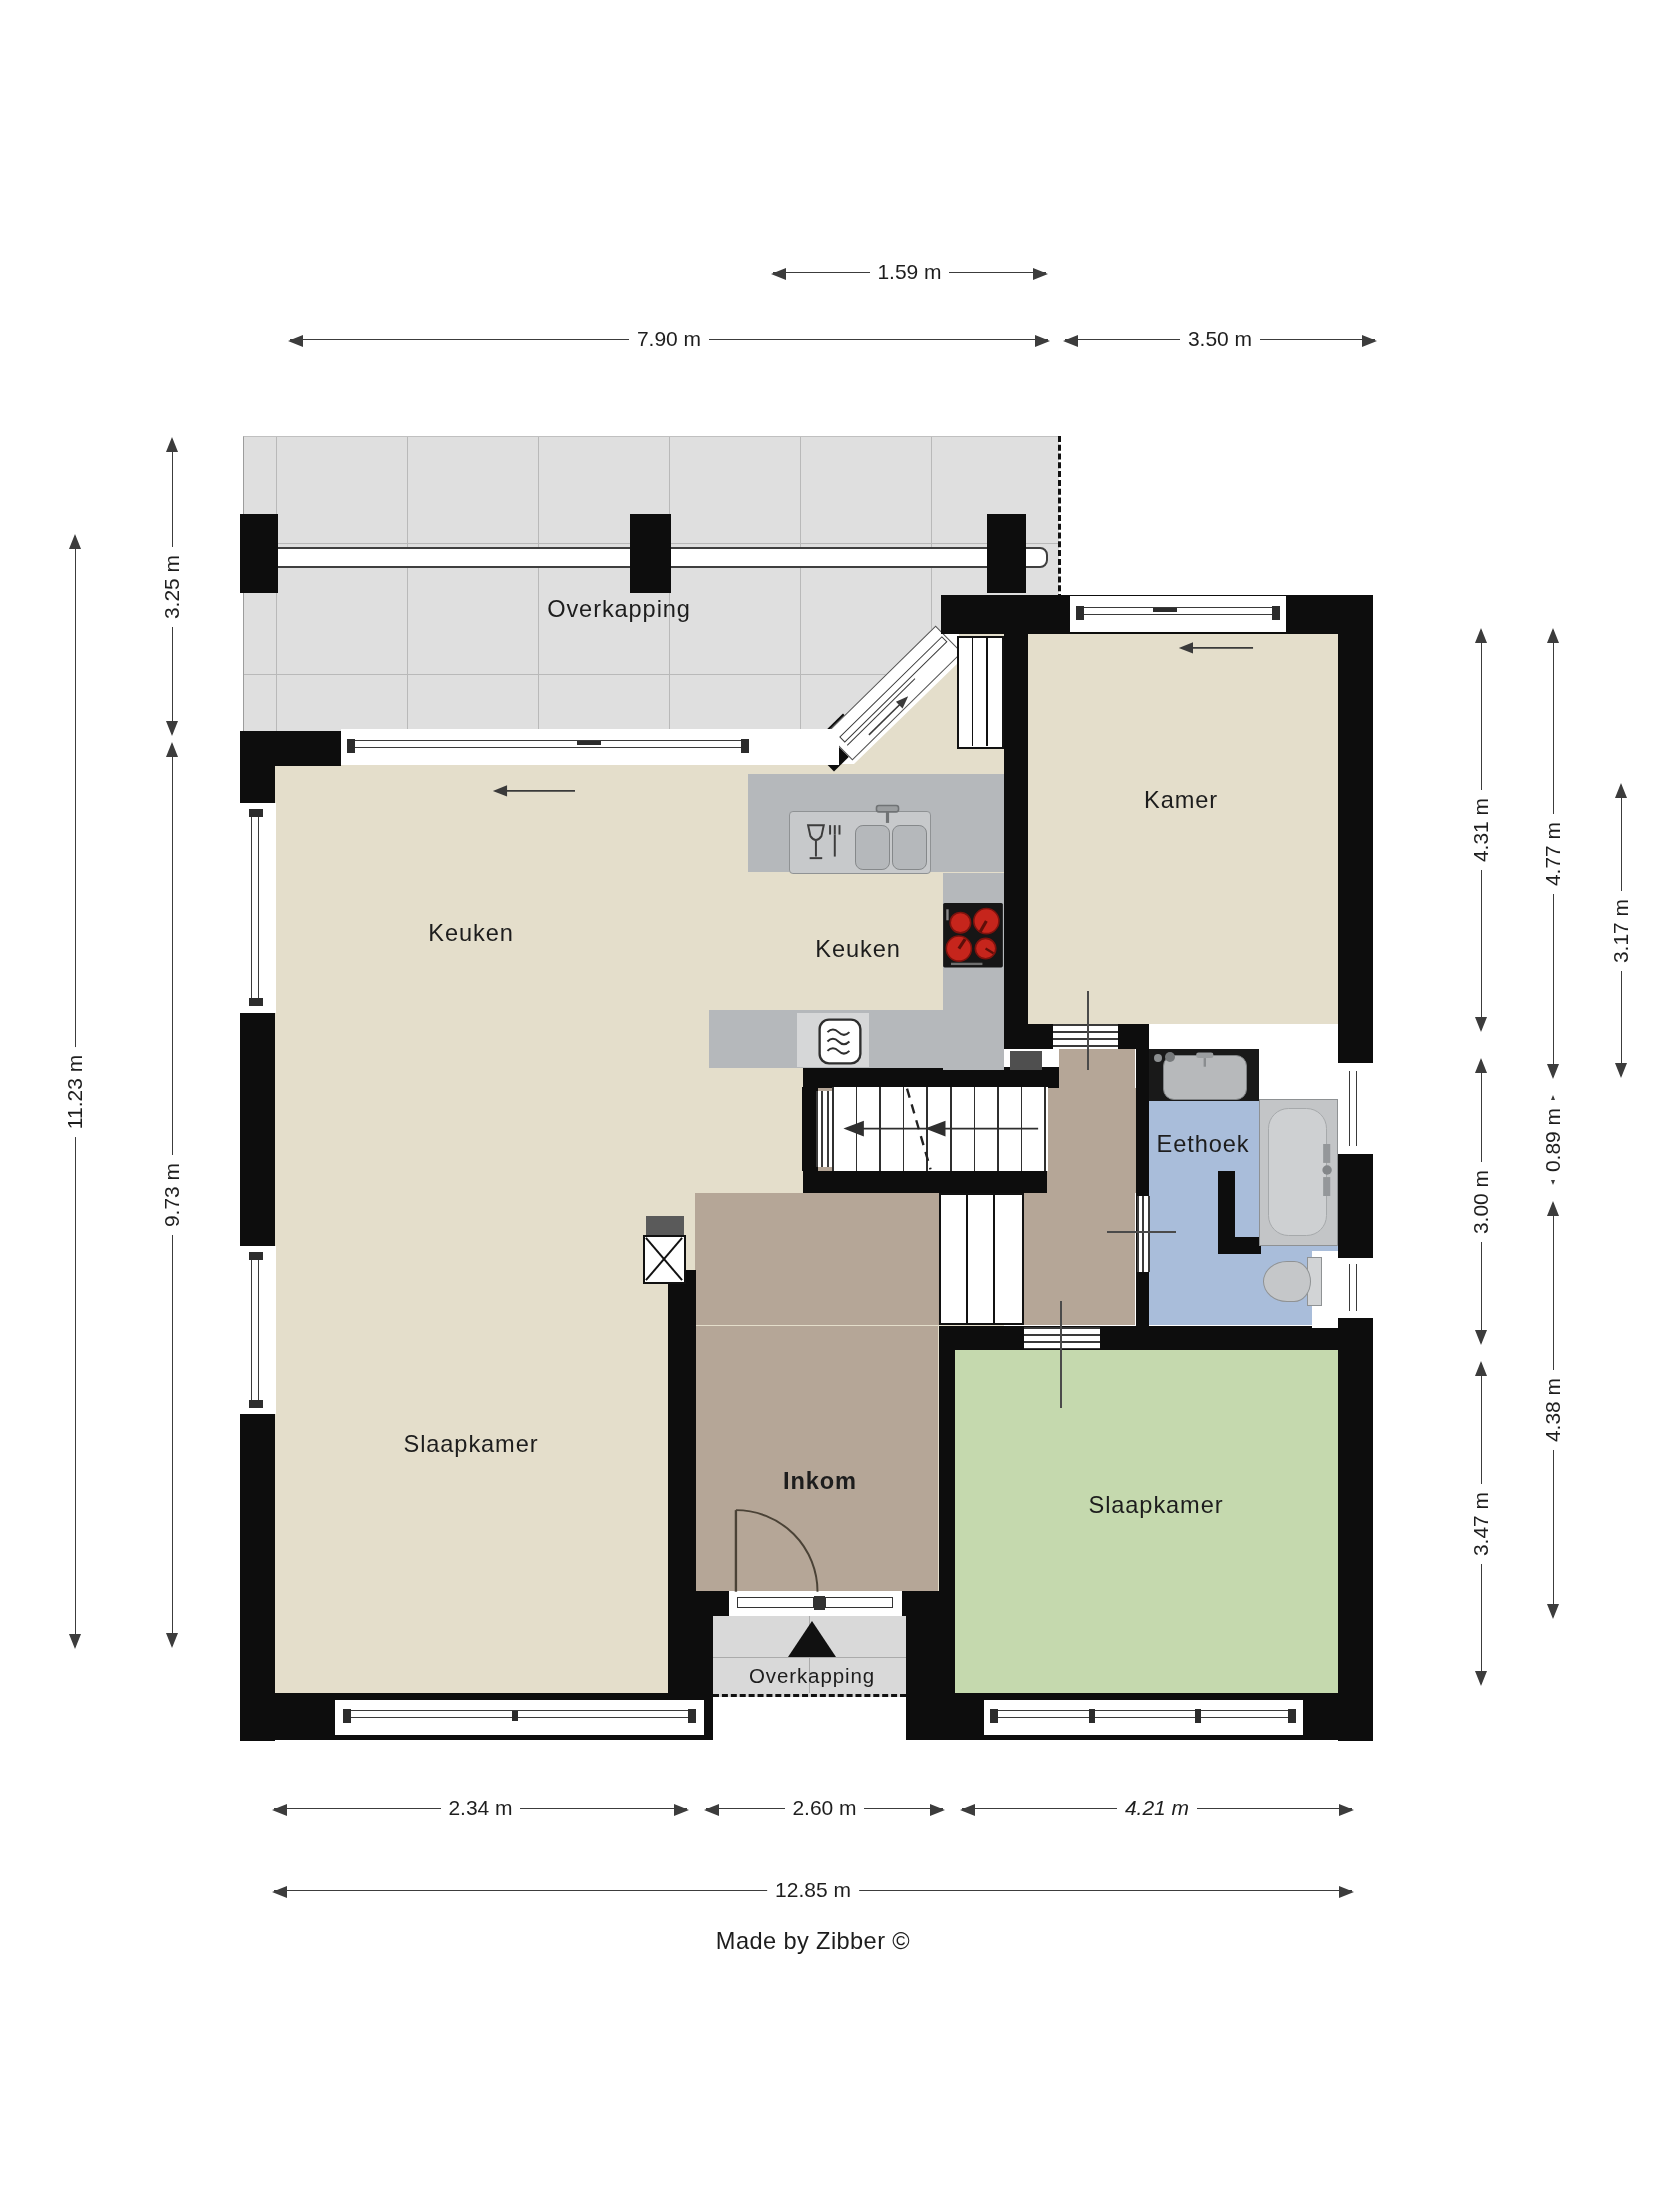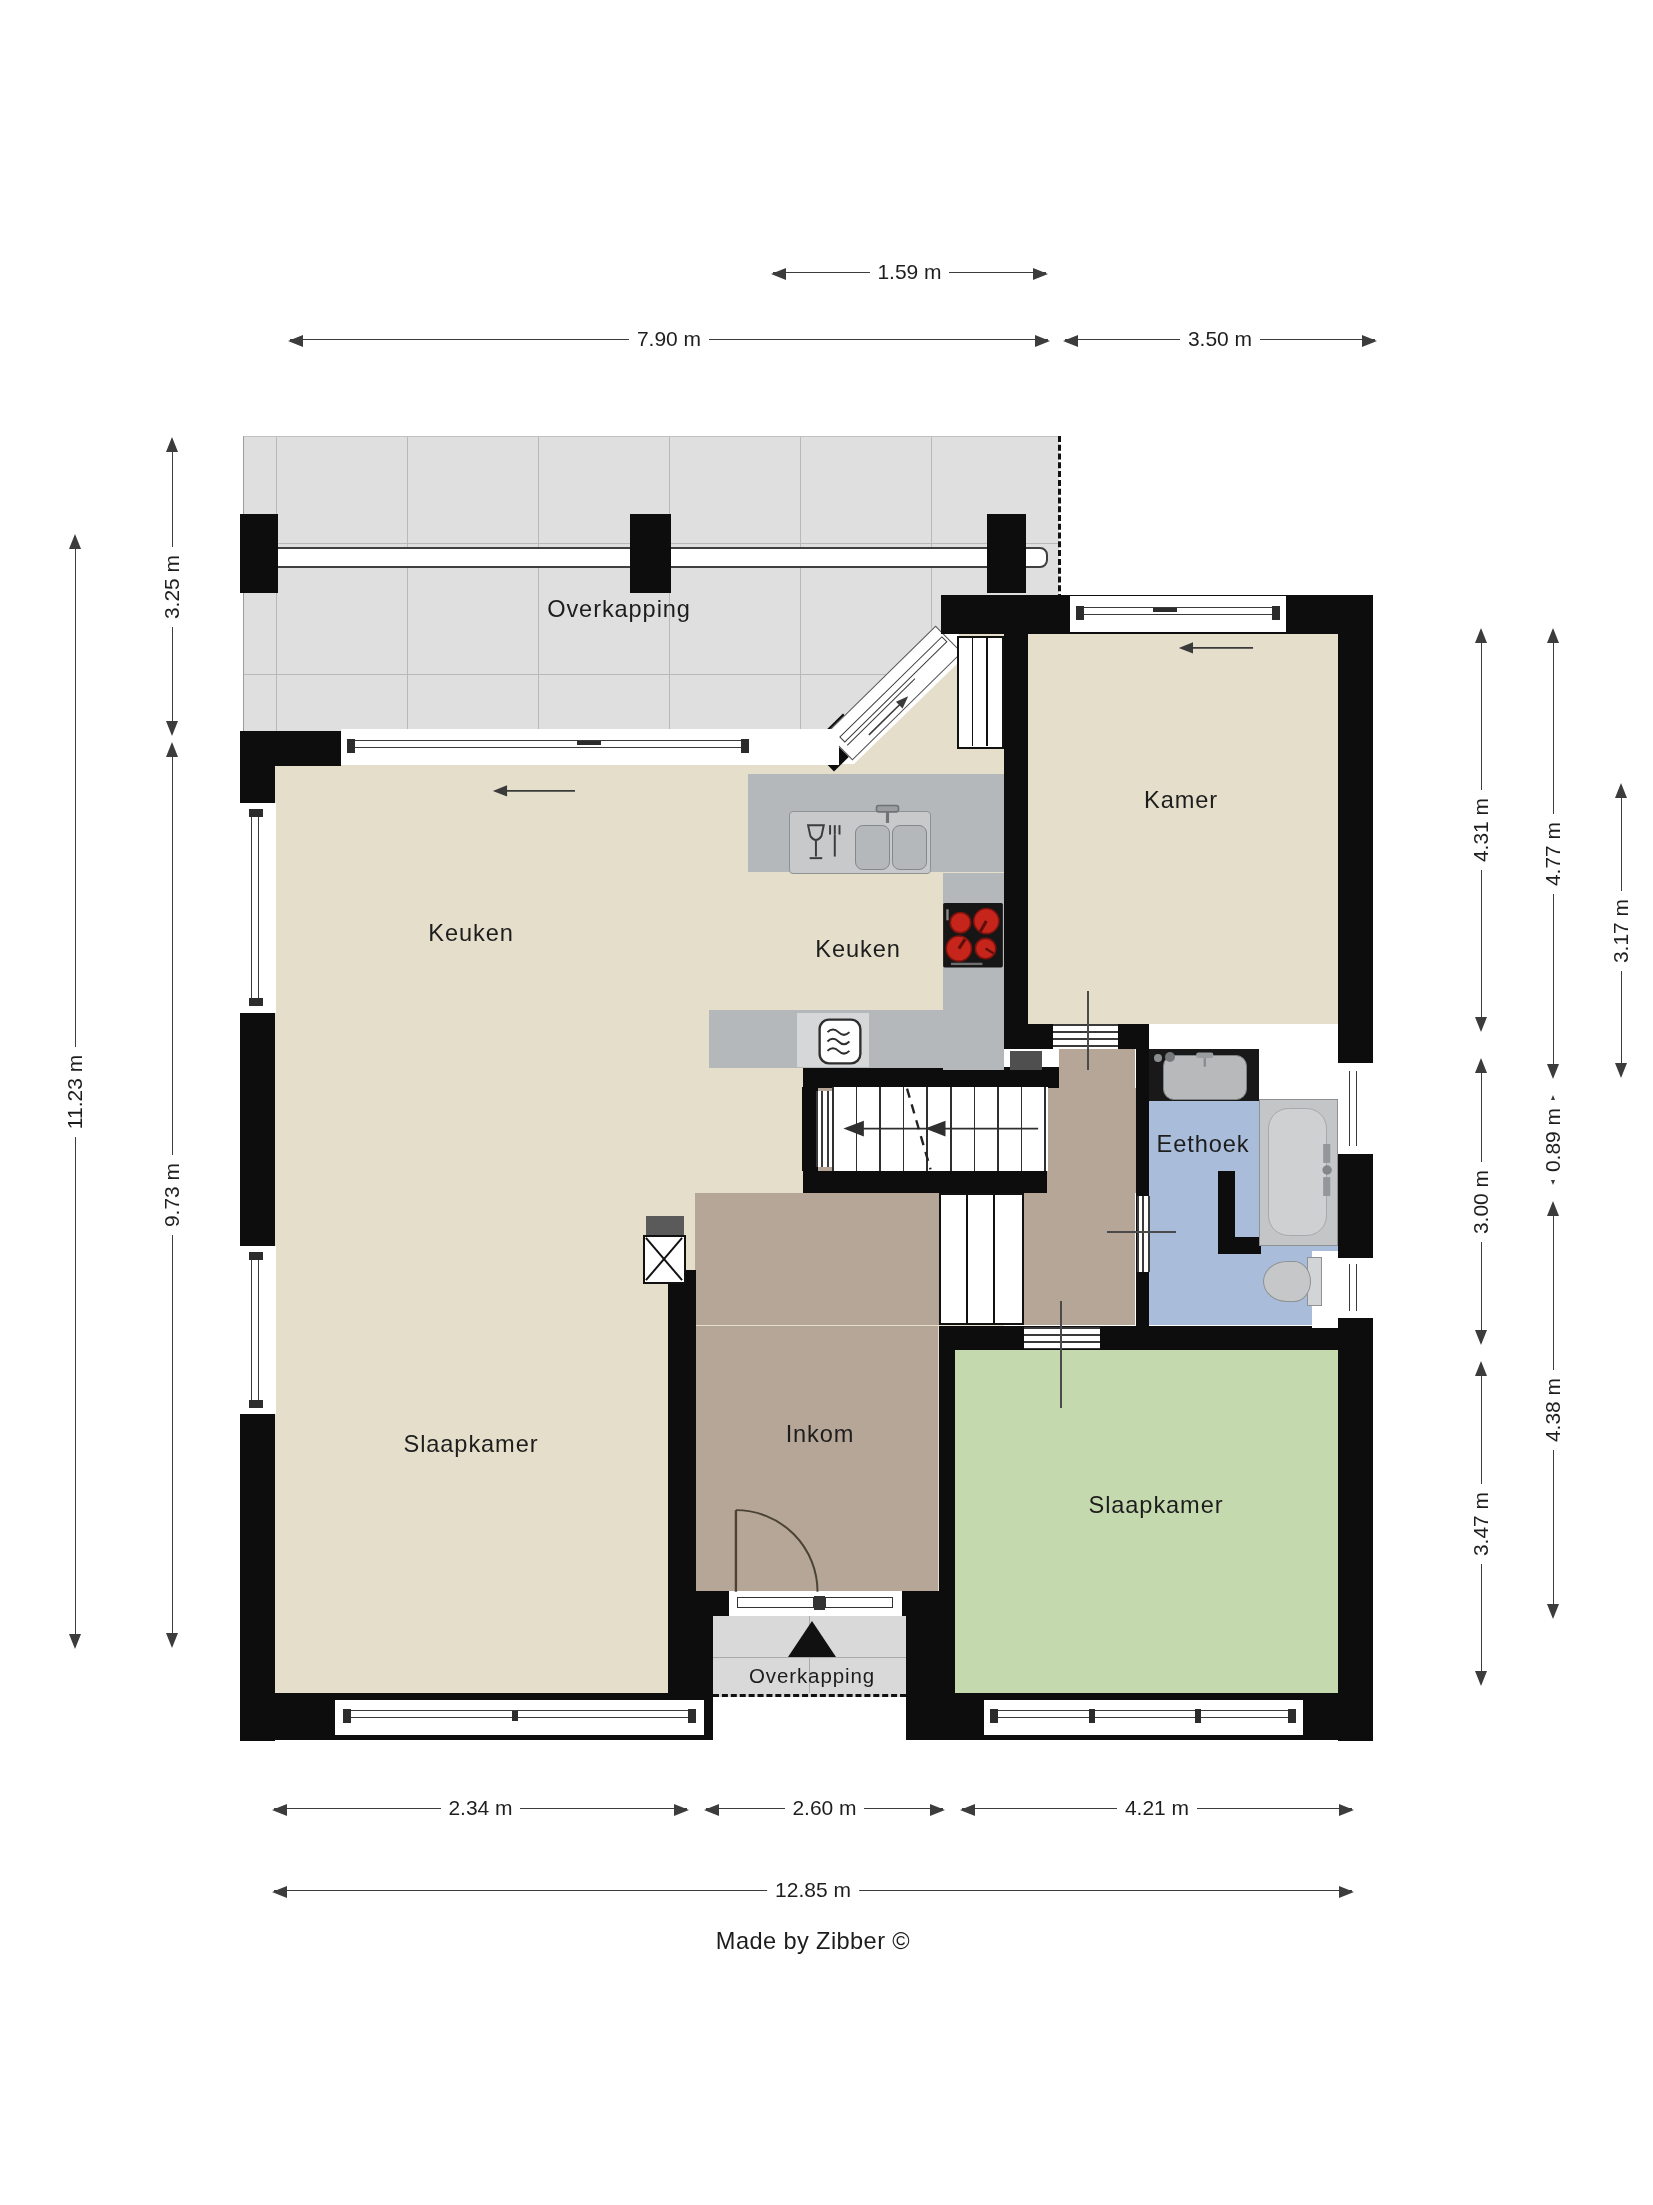--- a/index.html
+++ b/index.html
@@ -252,21 +252,21 @@
     <div class="abs" style="left:0;top:41px;width:193px;height:0.8px;background:#ababab;"></div>
     <div class="abs" style="left:75px;top:4.7px;width:0;height:0;border-left:24.4px solid transparent;border-right:24.4px solid transparent;border-bottom:36px solid #111;"></div>
     <div class="lbl small" style="left:99px;top:60px;">Overkapping</div>
   </div>
 
   <div class="lbl" style="left:471px;top:933px;">Keuken</div>
   <div class="lbl" style="left:858px;top:949px;">Keuken</div>
   <div class="lbl" style="left:1181px;top:800px;">Kamer</div>
   <div class="lbl" style="left:1203px;top:1144px;">Eethoek</div>
   <div class="lbl" style="left:471px;top:1444px;">Slaapkamer</div>
-  <div class="lbl" style="left:820px;top:1434px;">Inkom</div>
+  <div class="lbl" style="left:820px;top:1481px;font-weight:bold;">Inkom</div>
   <div class="lbl" style="left:1156px;top:1505px;">Slaapkamer</div>
 
   <div class="dimh" style="left:773px;top:272px;width:273px;">
     <span class="ahl"></span>
       <span class="ahr"></span>
     <span class="dlbl">1.59 m</span>
   </div>
   <div class="dimh" style="left:290px;top:339px;width:758px;">
     <span class="ahl"></span>
       <span class="ahr"></span>
@@ -333,21 +333,21 @@
   <div class="dimh" style="left:274px;top:1808px;width:413px;">
     <span class="ahl"></span>
       <span class="ahr"></span>
     <span class="dlbl">2.34 m</span>
   </div>
   <div class="dimh" style="left:706px;top:1808px;width:237px;">
     <span class="ahl"></span>
       <span class="ahr"></span>
     <span class="dlbl">2.60 m</span>
   </div>
-  <div class="dimh" style="left:962px;top:1808px;width:390px;">
+  <div class="dimh" style="left:962px;top:1808px;width:390px;font-style:italic;">
     <span class="ahl"></span>
       <span class="ahr"></span>
     <span class="dlbl">4.21 m</span>
   </div>
   <div class="dimh" style="left:274px;top:1890px;width:1078px;">
     <span class="ahl"></span>
       <span class="ahr"></span>
     <span class="dlbl">12.85 m</span>
   </div>
 

